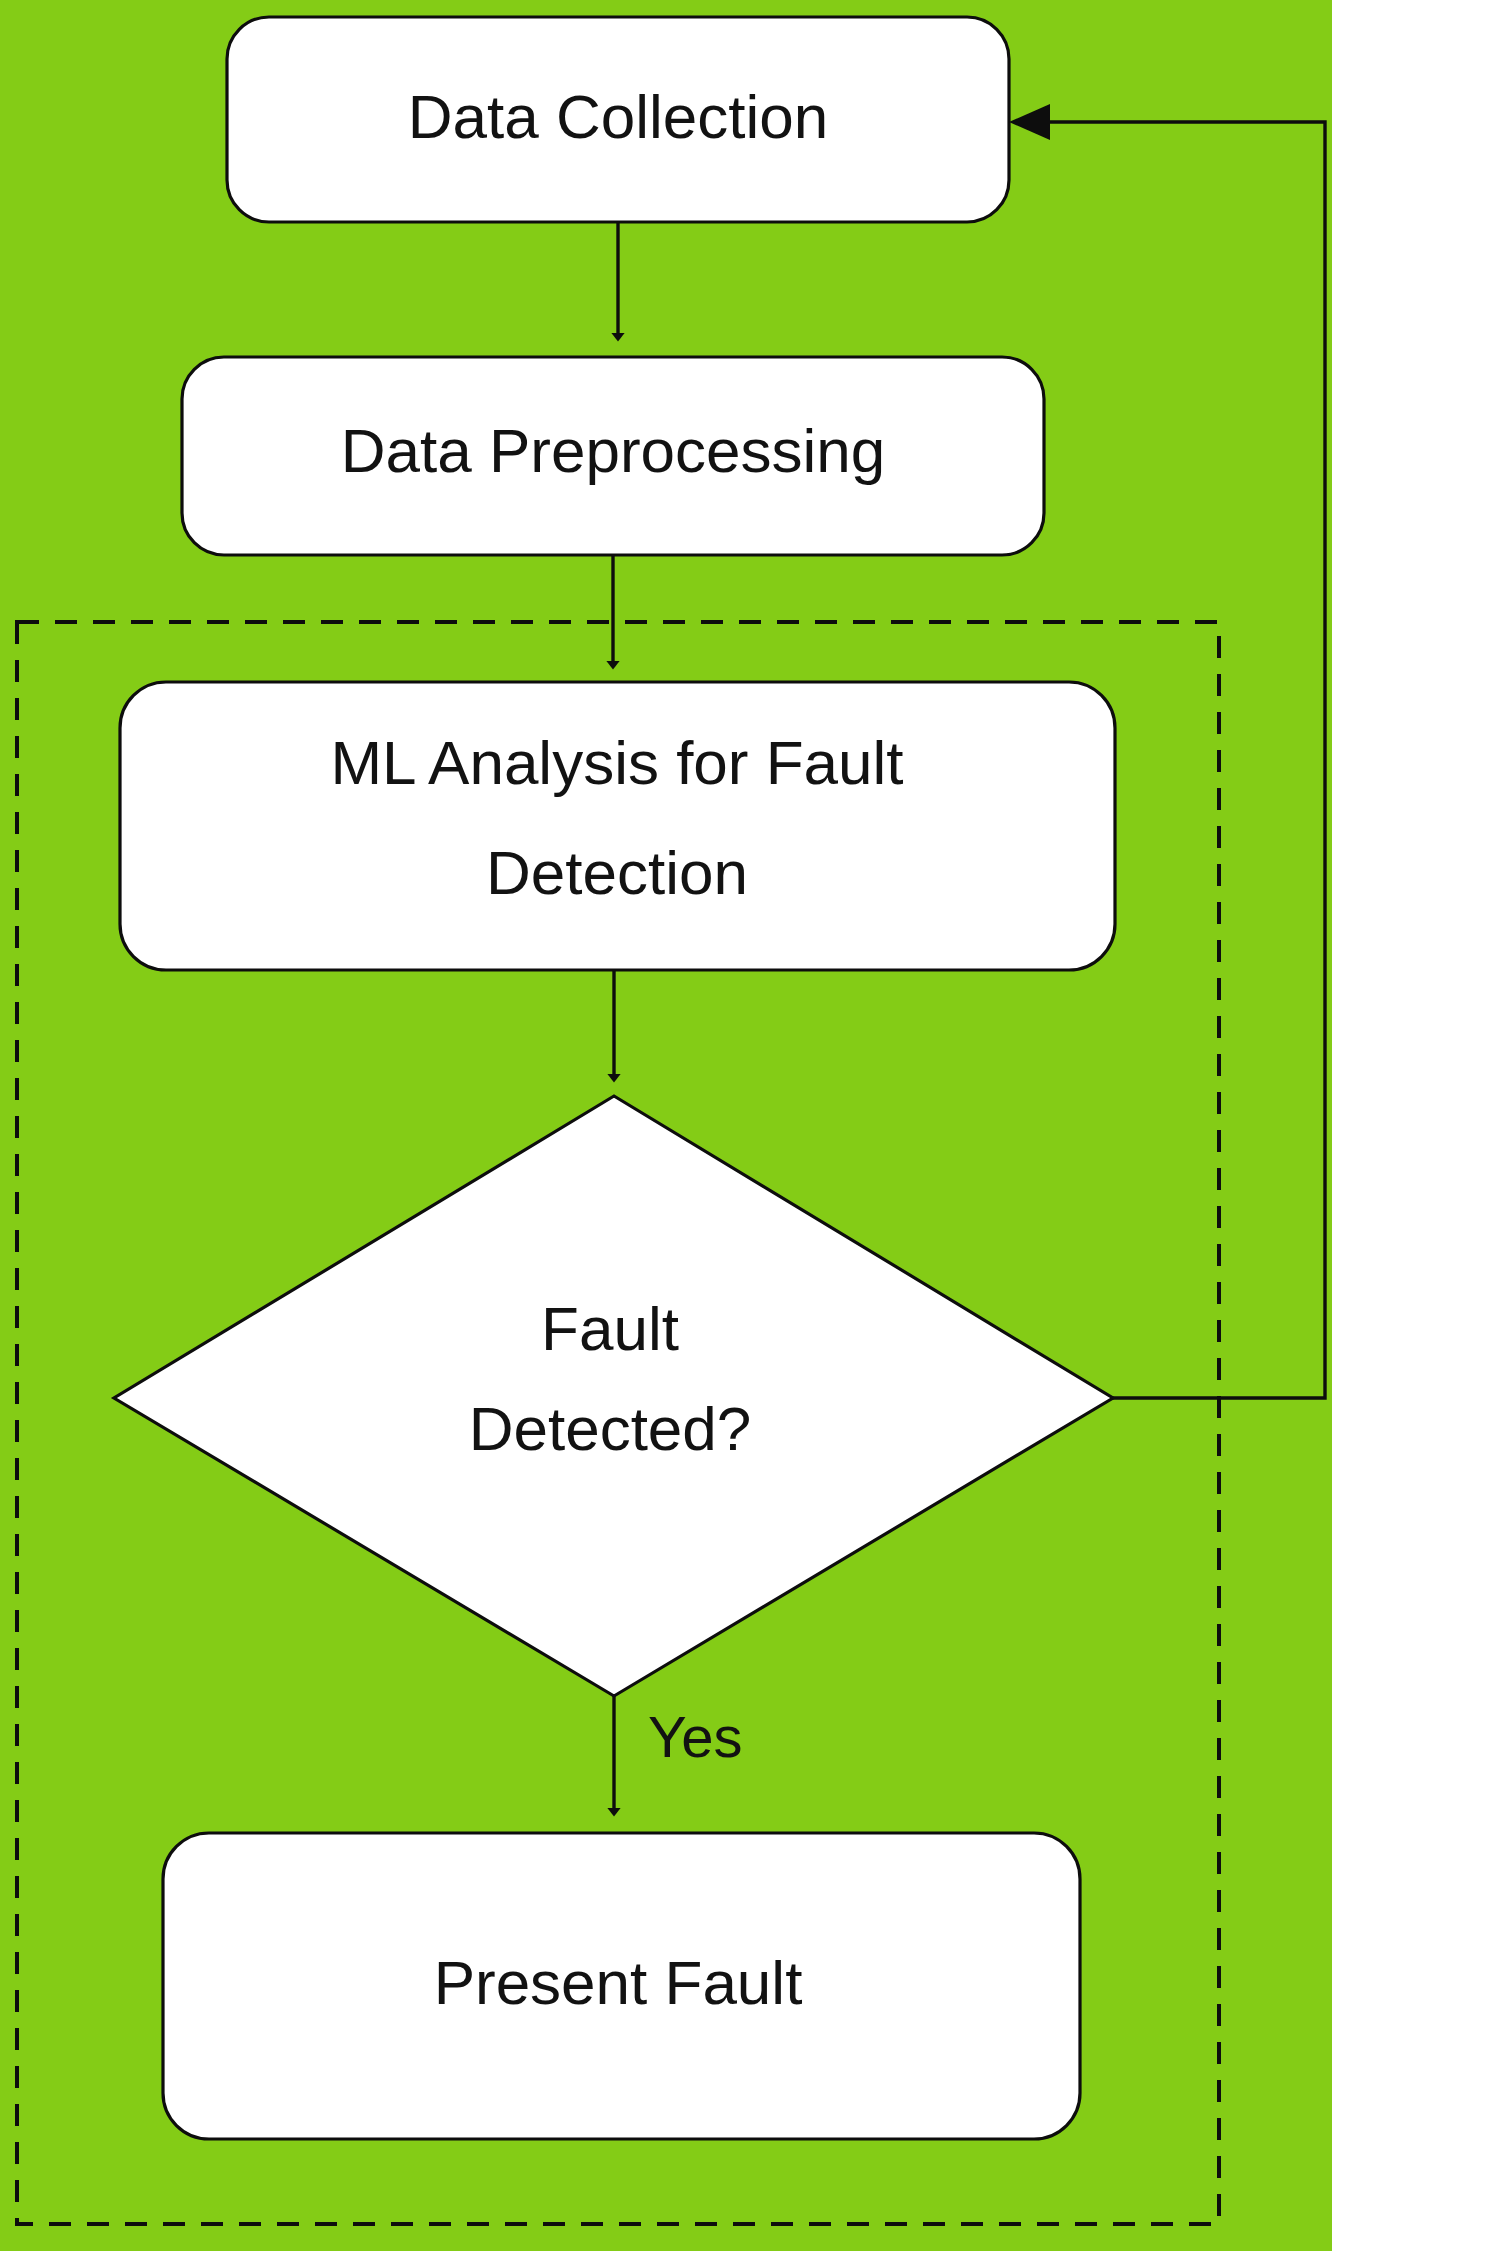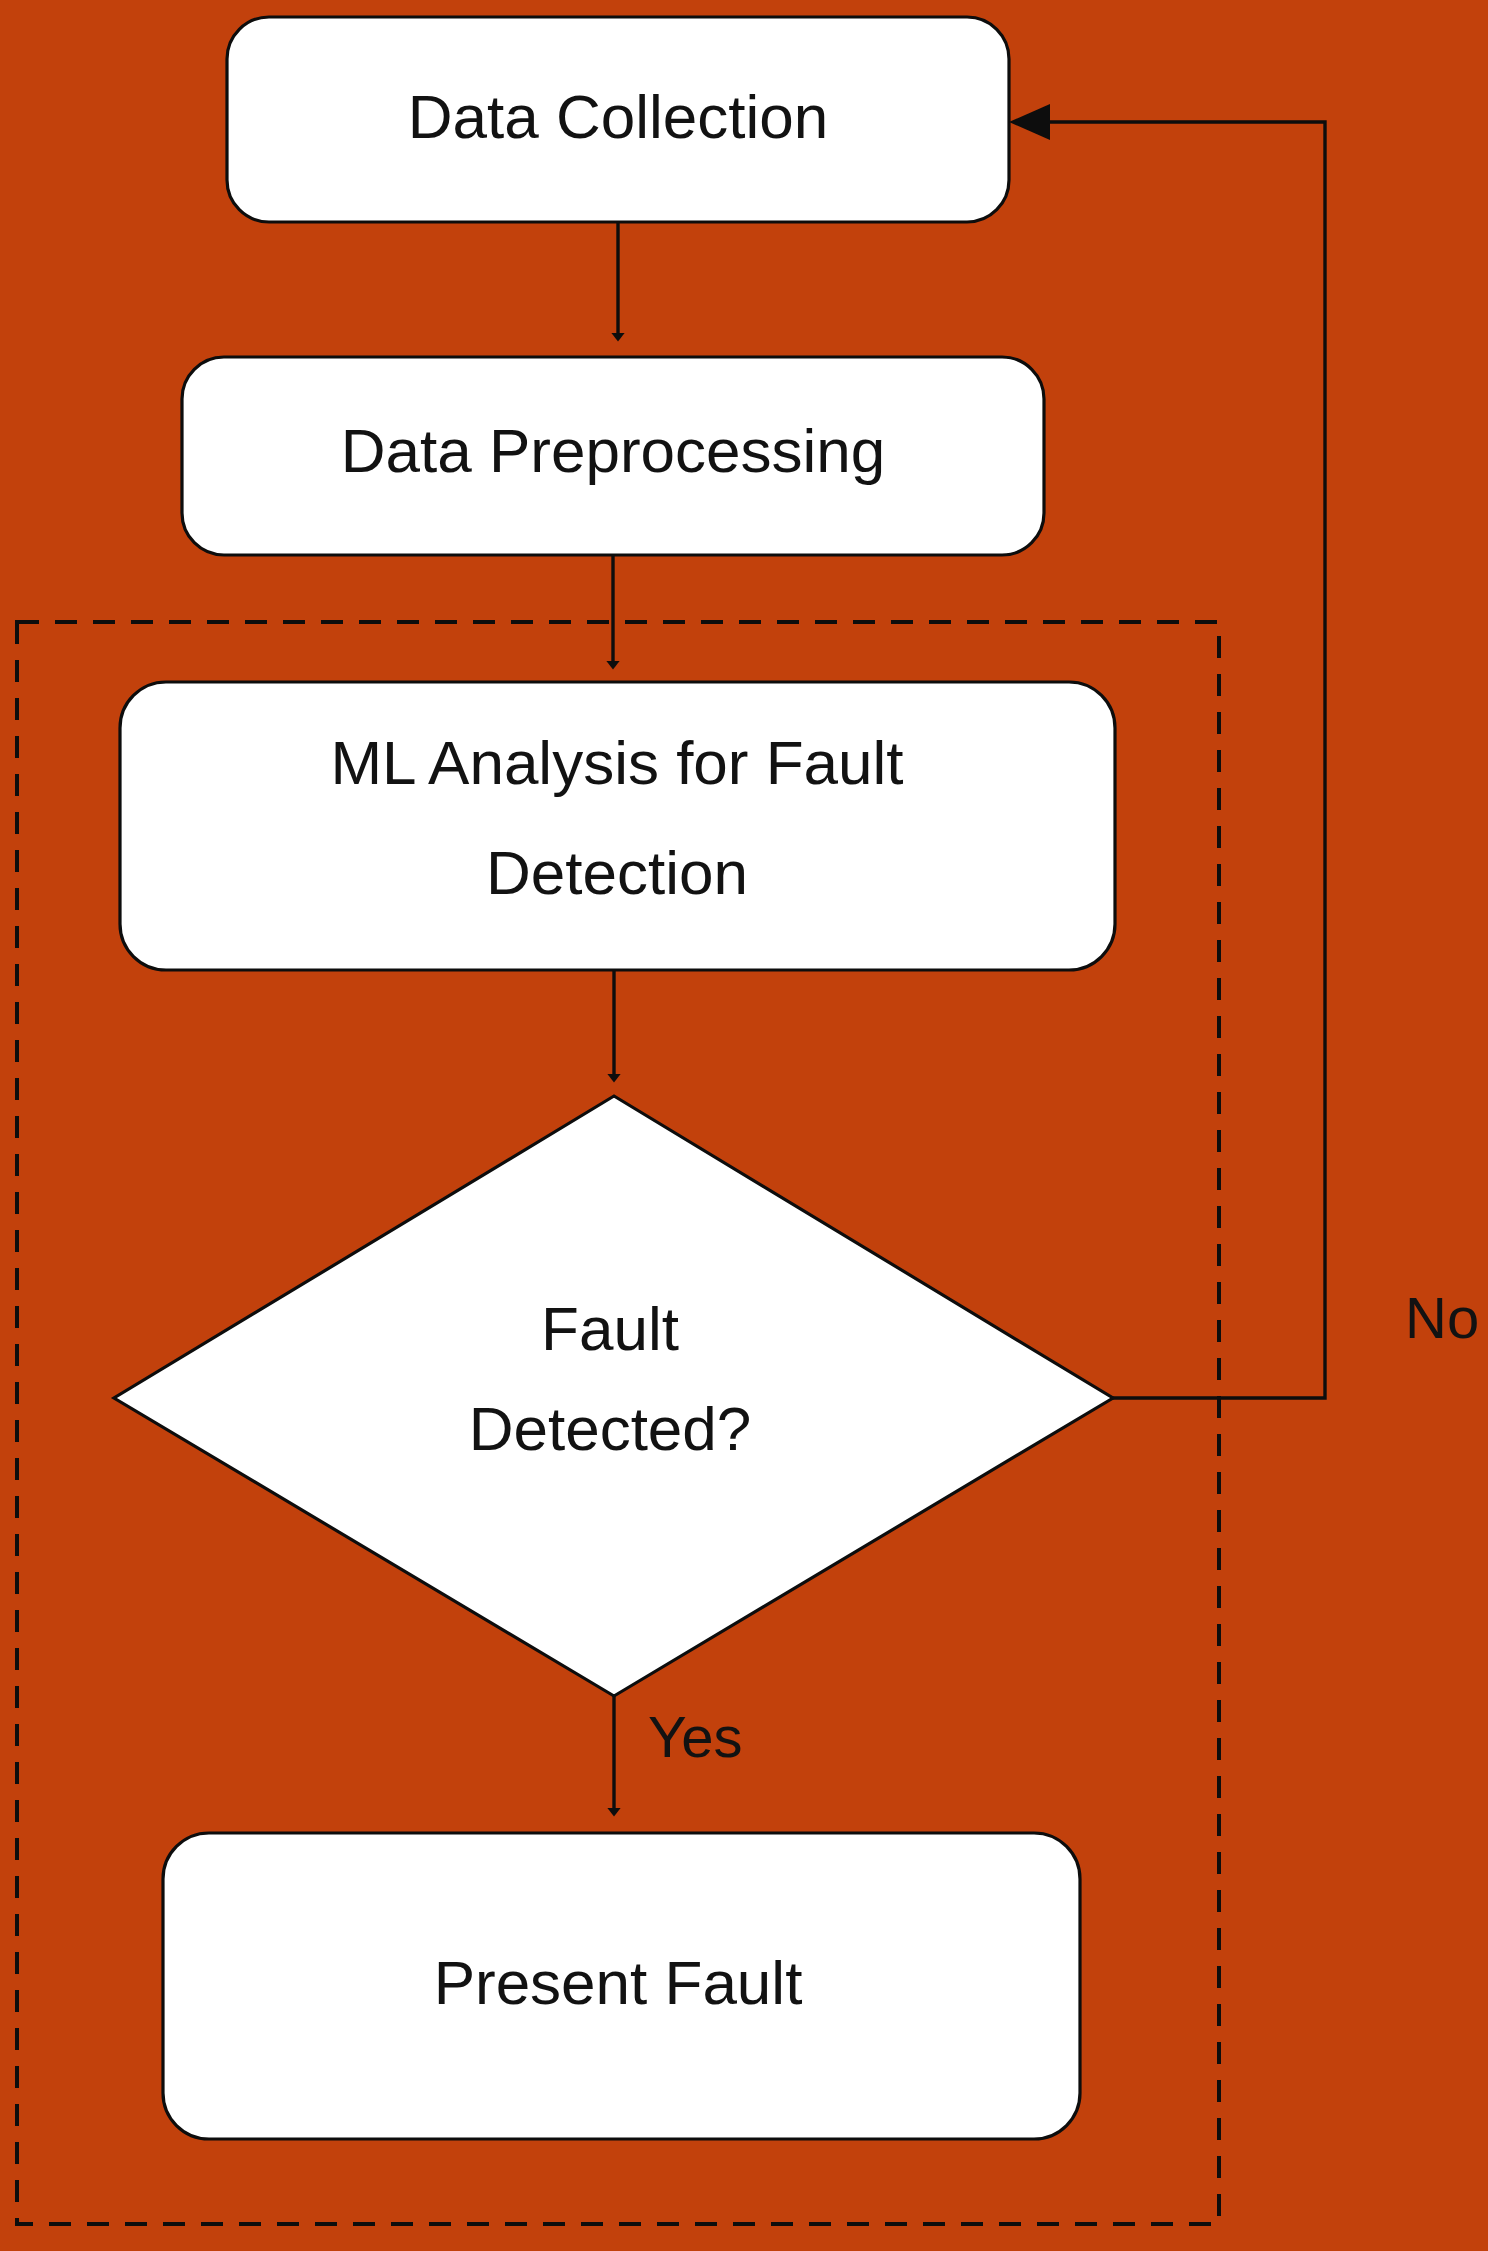--- a/index.html
+++ b/index.html
@@ -5,23 +5,23 @@
   html, body {
     margin: 0;
     padding: 0;
     background: #ffffff;
   }
   body {
     font-family: "Liberation Sans", sans-serif;
   }
   #canvas {
     position: relative;
-    width: 1488px;
+    width: 1332px;
     height: 2251px;
-    background: #c2410c;
+    background: #84cc16;
     overflow: hidden;
   }
   #flow-svg {
     position: absolute;
     top: 0;
     left: 0;
     width: 1488px;
     height: 2251px;
   }
   .node-text {

